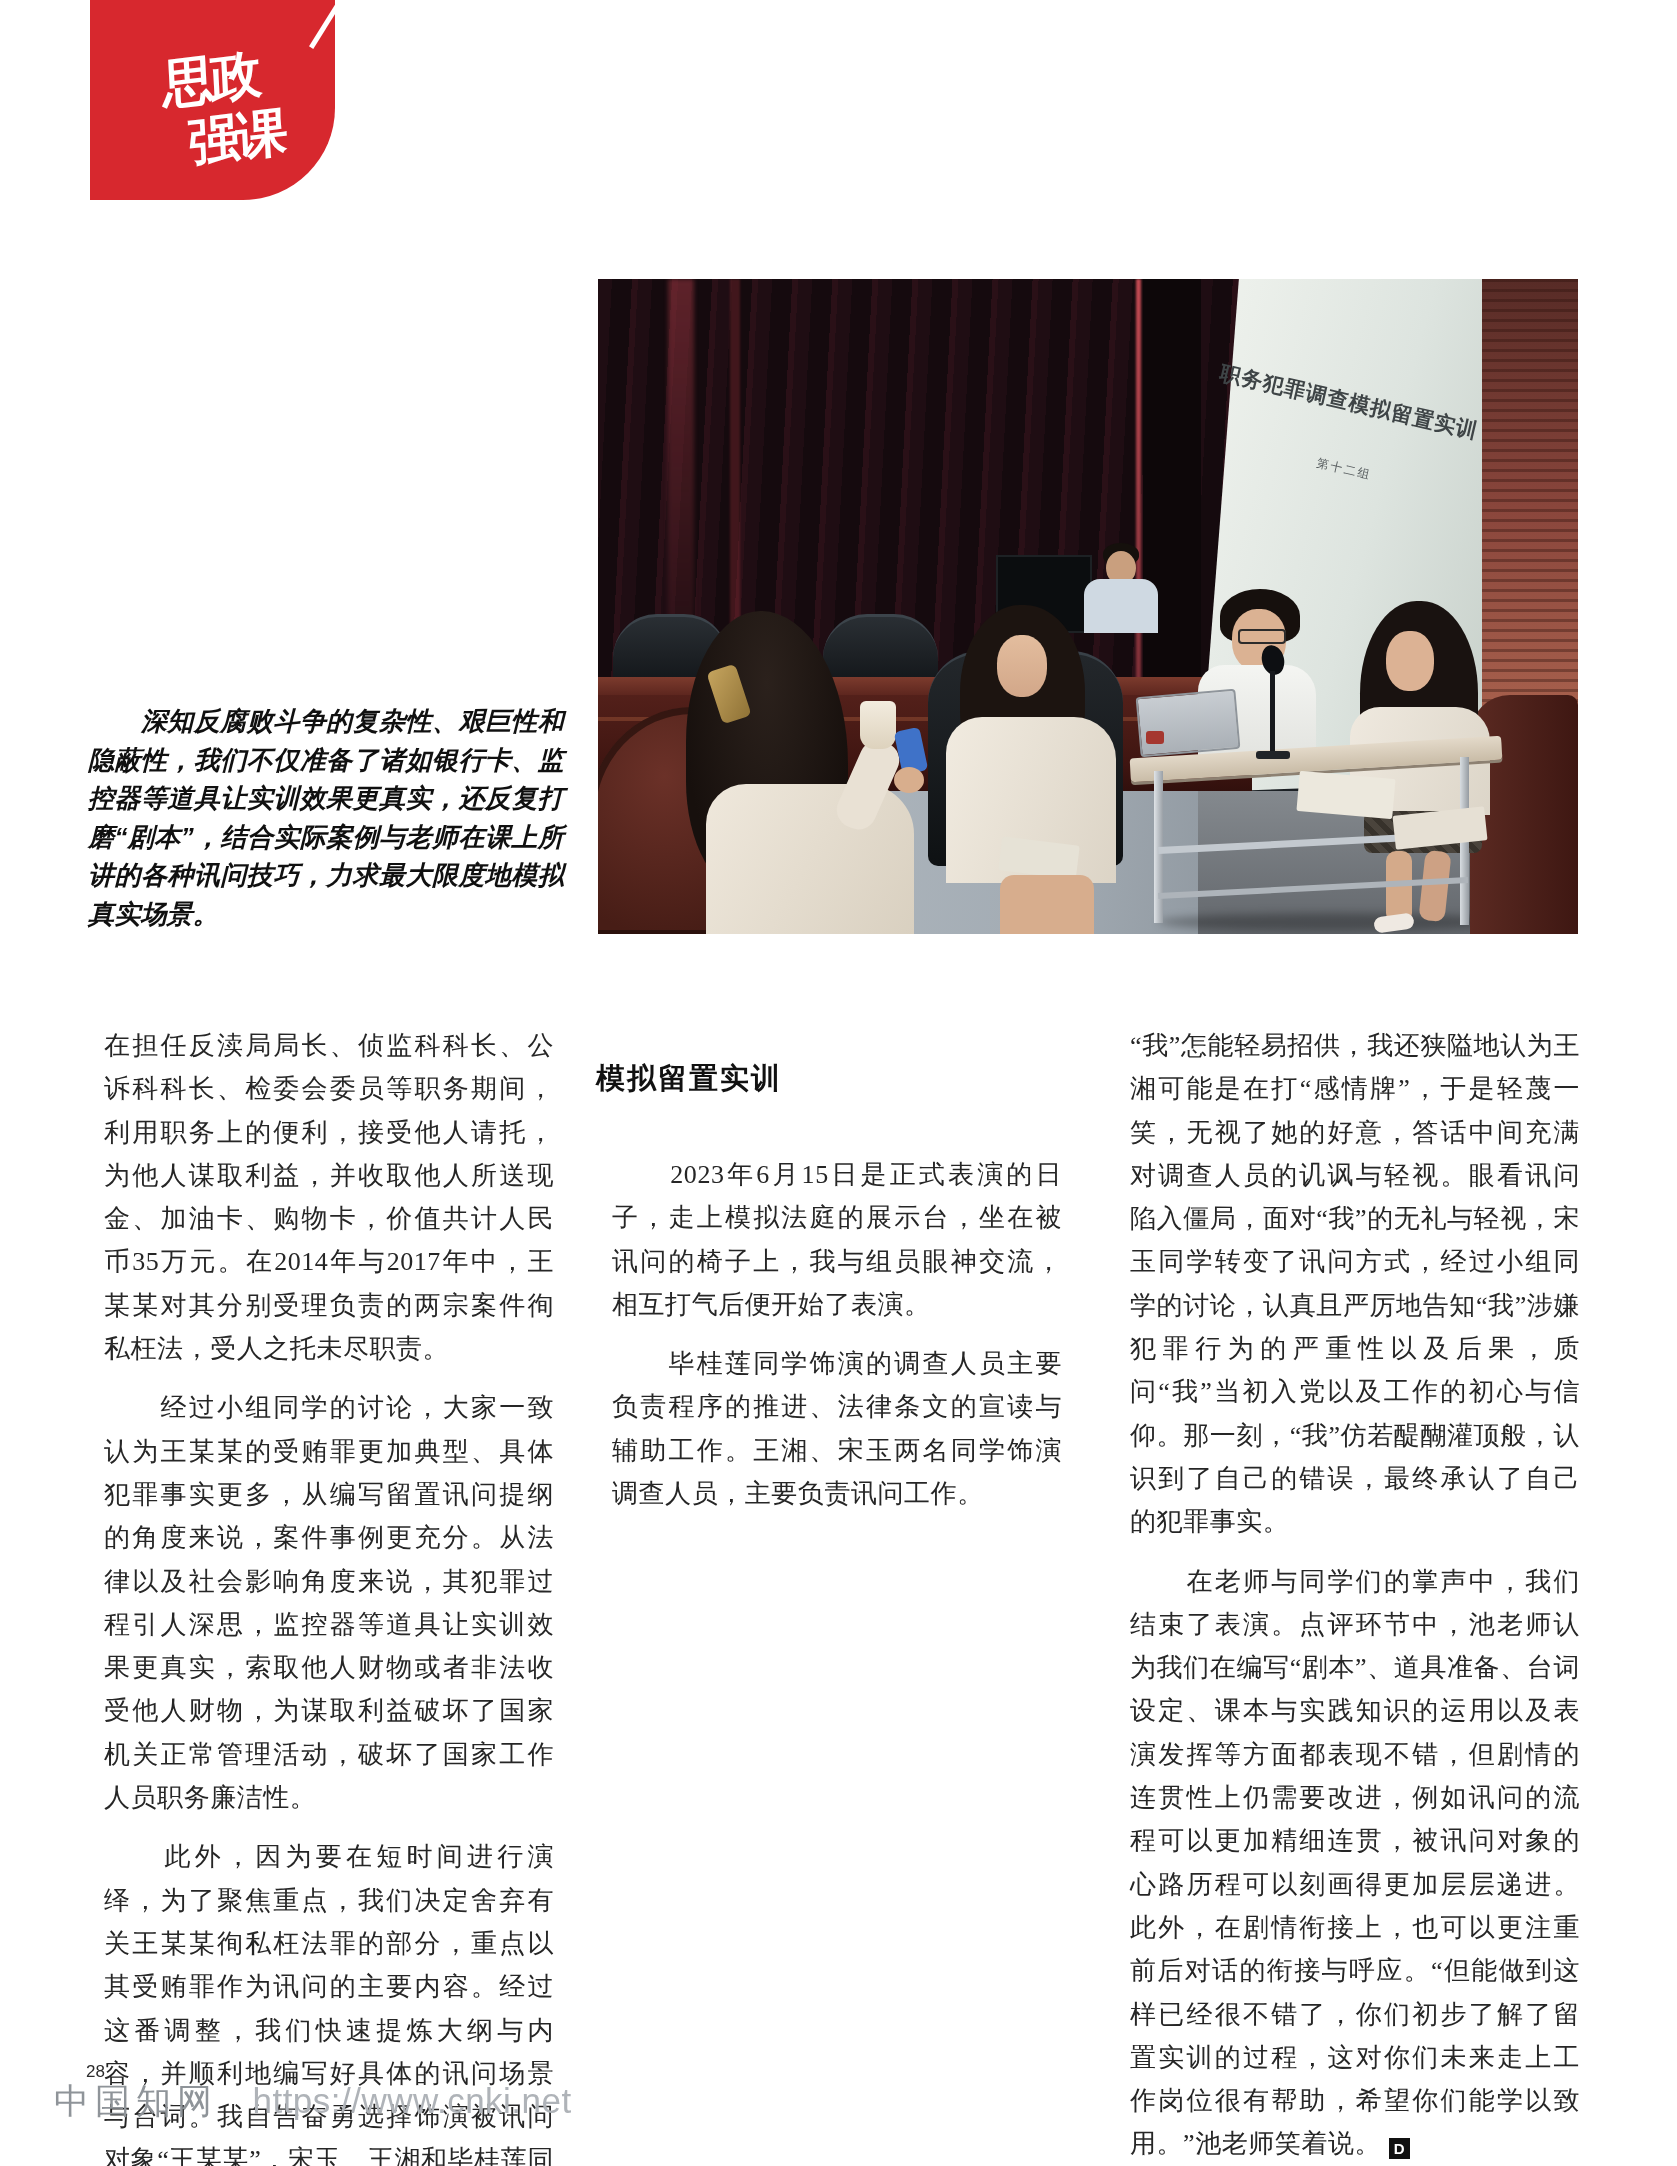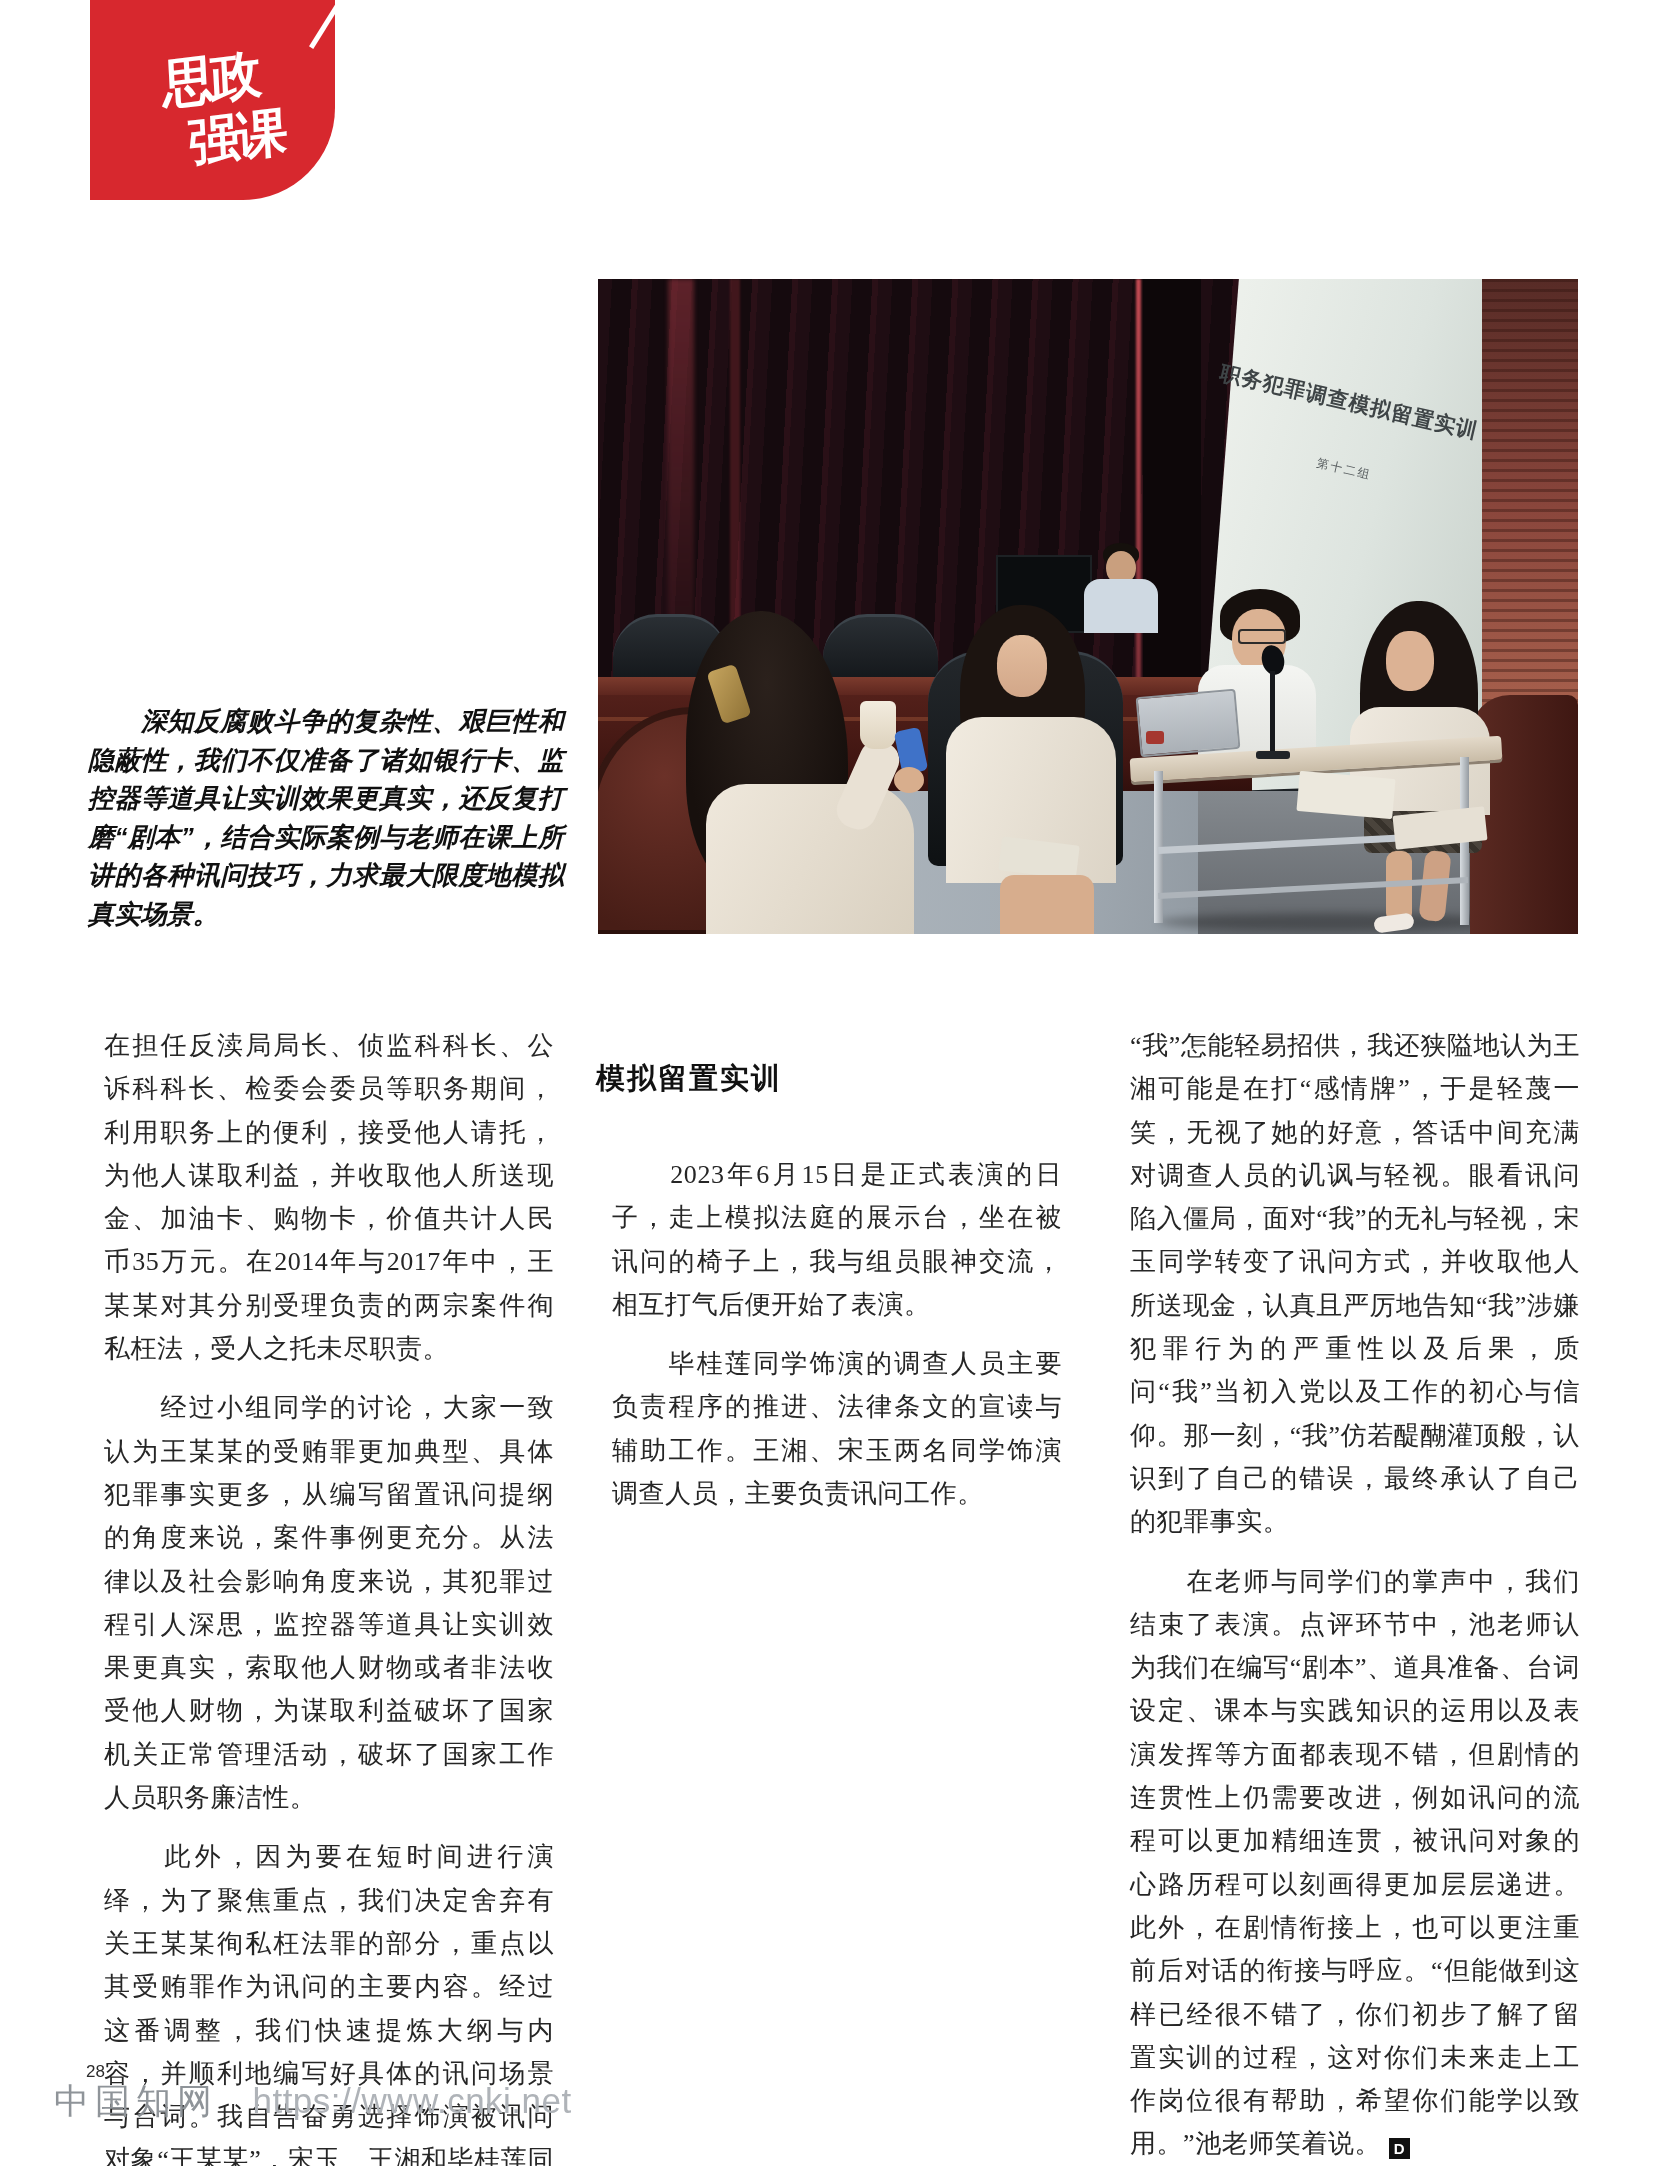--- a/index.html
+++ b/index.html
@@ -219,21 +219,21 @@
     <p>　　此外，因为要在短时间进行演绎，为了聚焦重点，我们决定舍弃有关王某某徇私枉法罪的部分，重点以其受贿罪作为讯问的主要内容。经过这番调整，我们快速提炼大纲与内容，并顺利地编写好具体的讯问场景与台词。我自告奋勇选择饰演被讯问对象“王某某”，宋玉、王湘和毕桂莲同学担任调查人员。</p>
   </div>
 
   <div class="col col2">
     <h3 class="sec-heading">模拟留置实训</h3>
     <p>　　2023年6月15日是正式表演的日子，走上模拟法庭的展示台，坐在被讯问的椅子上，我与组员眼神交流，相互打气后便开始了表演。</p>
     <p>　　毕桂莲同学饰演的调查人员主要负责程序的推进、法律条文的宣读与辅助工作。王湘、宋玉两名同学饰演调查人员，主要负责讯问工作。</p>
   </div>
 
   <div class="col col3">
-    <p>“我”怎能轻易招供，我还狭隘地认为王湘可能是在打“感情牌”，于是轻蔑一笑，无视了她的好意，答话中间充满对调查人员的讥讽与轻视。眼看讯问陷入僵局，面对“我”的无礼与轻视，宋玉同学转变了讯问方式，并收取他人所送现金，认真且严厉地告知“我”涉嫌犯罪行为的严重性以及后果，质问“我”当初入党以及工作的初心与信仰。那一刻，“我”仿若醍醐灌顶般，认识到了自己的错误，最终承认了自己的犯罪事实。</p>
+    <p>“我”怎能轻易招供，我还狭隘地认为王湘可能是在打“感情牌”，于是轻蔑一笑，无视了她的好意，答话中间充满对调查人员的讥讽与轻视。眼看讯问陷入僵局，面对“我”的无礼与轻视，宋玉同学转变了讯问方式，经过小组同学的讨论，认真且严厉地告知“我”涉嫌犯罪行为的严重性以及后果，质问“我”当初入党以及工作的初心与信仰。那一刻，“我”仿若醍醐灌顶般，认识到了自己的错误，最终承认了自己的犯罪事实。</p>
     <p><span>　　在老师与同学们的掌声中，我们结束了表演。点评环节中，池老师认为我们在编写“剧本”、道具准备、台词设定、课本与实践知识的运用以及表演发挥等方面都表现不错，但剧情的连贯性上仍需要改进，例如讯问的流程可以更加精细连贯，被讯问对象的心路历程可以刻画得更加层层递进。此外，在剧情衔接上，也可以更注重前后对话的衔接与呼应。“但能做到这样已经很不错了，你们初步了解了留置实训的过程，这对你们未来走上工作岗位很有帮助，希望你们能学以致用。”池老师笑着说。</span><span class="endmark">D</span></p>
     <div class="editor">责任编辑：刁雅琴</div>
   </div>
 
   <div class="pagenum">28</div>
 
   <div class="watermark">
     <span class="wm-cn">中国知网</span>
     <span class="wm-url">https://www.cnki.net</span>
   </div>

